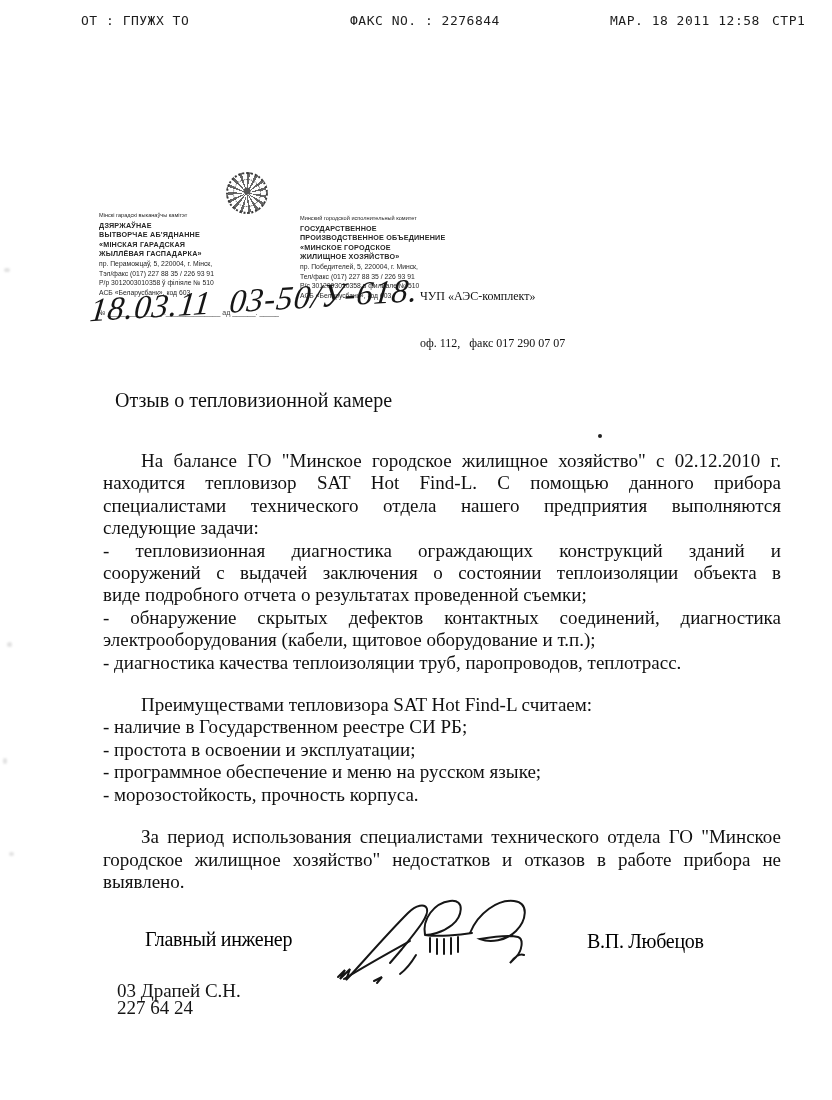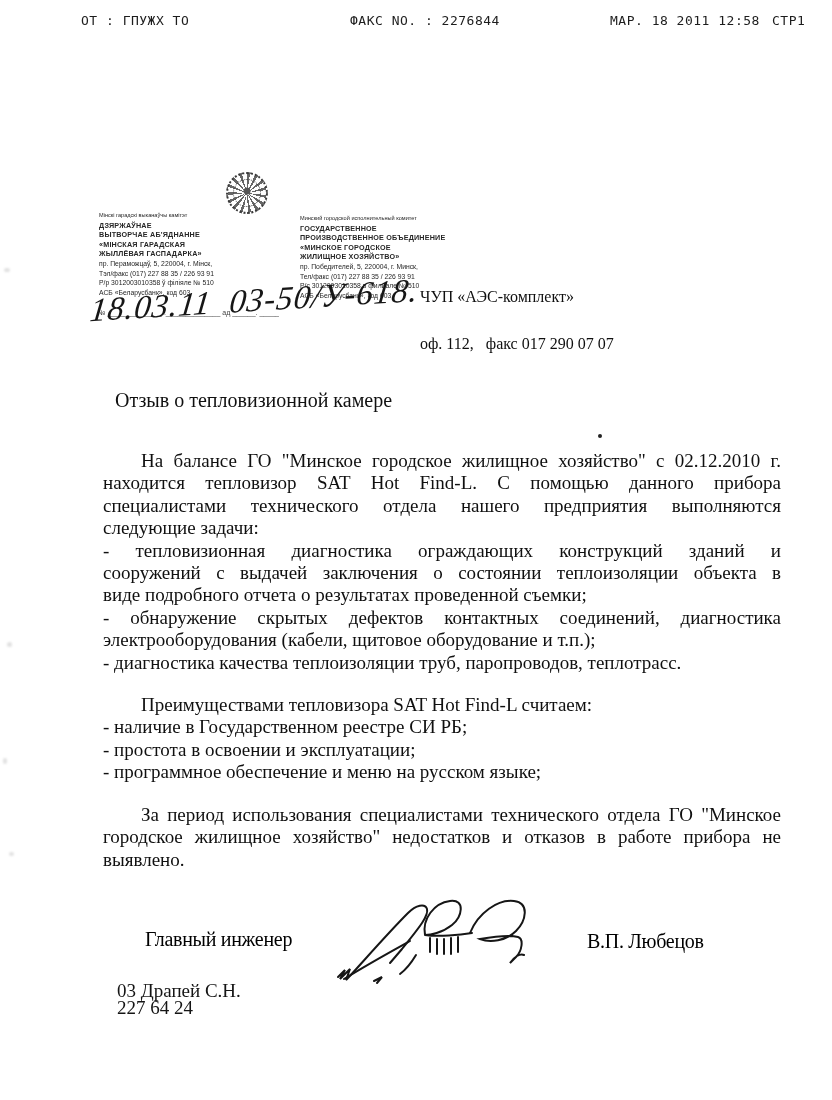--- a/index.html
+++ b/index.html
@@ -29,21 +29,21 @@
             repeating-conic-gradient(#666 0 9deg, transparent 9deg 24deg);}
   .emblem-inner{position:absolute;inset:5px;border-radius:50%;border:1px dotted #444;}
   .form-line{position:absolute;left:98px;top:309px;font-family:"Liberation Sans",sans-serif;
              font-size:7px;color:#3f3f3f;filter:blur(.35px);white-space:pre;}
   .handwriting{position:absolute;left:90px;top:282px;width:330px;
                font-family:"Liberation Serif",serif;font-style:italic;font-size:33px;
                letter-spacing:1px;color:#161616;transform:rotate(-3.5deg) skewX(-10deg);
                white-space:pre;}
 
   
-  .recipient{position:absolute;left:420px;top:285px;font-size:16px;line-height:23.5px;
+  .recipient{position:absolute;left:420px;top:285px;font-size:12px;line-height:23.5px;
              color:#101010;white-space:pre;}
 
   
   .doc-title{position:absolute;left:115px;top:389px;font-size:20px;color:#101010;}
 
   .stray-dot{position:absolute;left:598px;top:434px;width:4px;height:4px;border-radius:50%;
              background:#222;}
 
   
   .body-text{position:absolute;left:103px;top:450px;width:678px;
@@ -118,20 +118,21 @@
       <div class="bline just">- тепловизионная диагностика ограждающих конструкций зданий и</div>
       <div class="bline just">сооружений с выдачей заключения о состоянии теплоизоляции объекта в</div>
       <div class="bline">виде подробного отчета о результатах проведенной съемки;</div>
       <div class="bline just">- обнаружение скрытых дефектов контактных соединений, диагностика</div>
       <div class="bline">электрооборудования (кабели, щитовое оборудование и т.п.);</div>
       <div class="bline">- диагностика качества теплоизоляции труб, паропроводов, теплотрасс.</div>
       <div class="bline ind gap">Преимуществами тепловизора SAT Hot Find-L считаем:</div>
       <div class="bline">- наличие в Государственном реестре СИ РБ;</div>
       <div class="bline">- простота в освоении и эксплуатации;</div>
       <div class="bline">- программное обеспечение и меню на русском языке;</div>
+      <div class="bline">- морозостойкость, прочность корпуса.</div>
       <div class="bline just ind gap">За период использования специалистами технического отдела ГО "Минское</div>
       <div class="bline just">городское жилищное хозяйство" недостатков и  отказов в работе прибора  не</div>
       <div class="bline">выявлено.</div>
     </div>
 
   <div class="sig-role">Главный инженер</div>
   <svg class="sig-svg" width="205" height="95" viewBox="0 0 205 95">
     <g fill="none" stroke="#161616" stroke-width="2" stroke-linecap="round">
       <path d="M8,86 l7,-7 l-5,9 l10,-10 l-4,11 C25,80 55,45 78,22 C86,14 95,12 97,18 C99,25 88,38 72,58 l-12,14"></path>
       <path d="M14,88 C40,72 62,60 80,50"></path>

